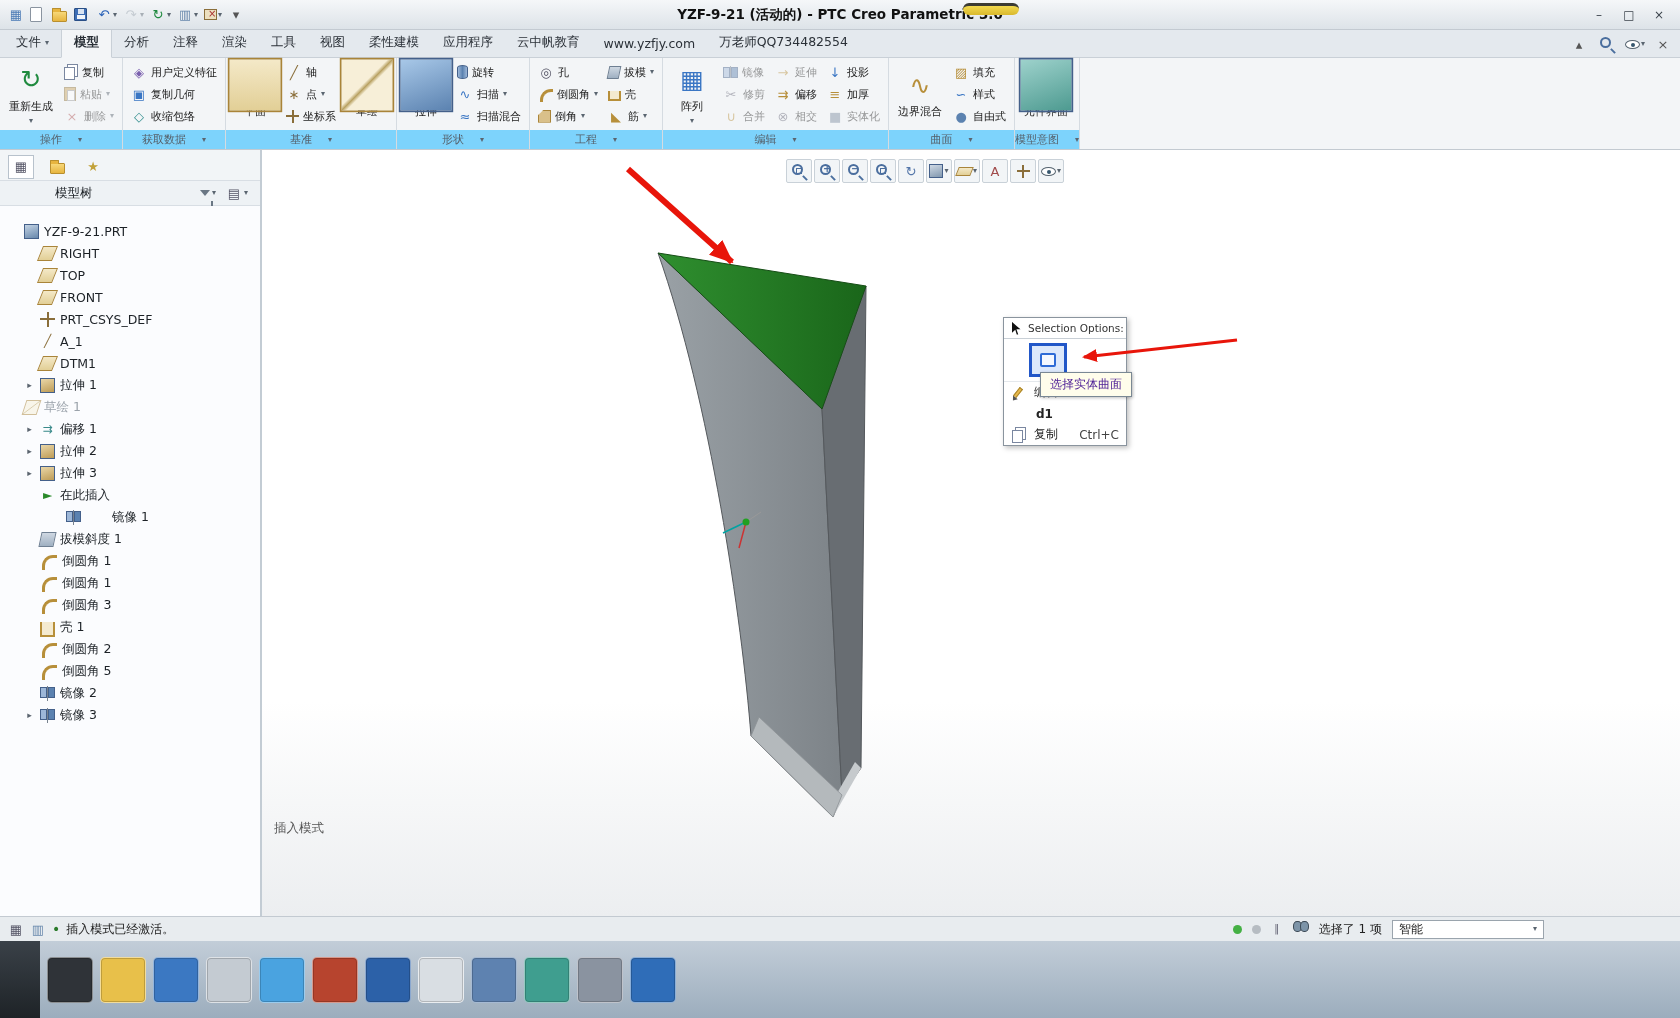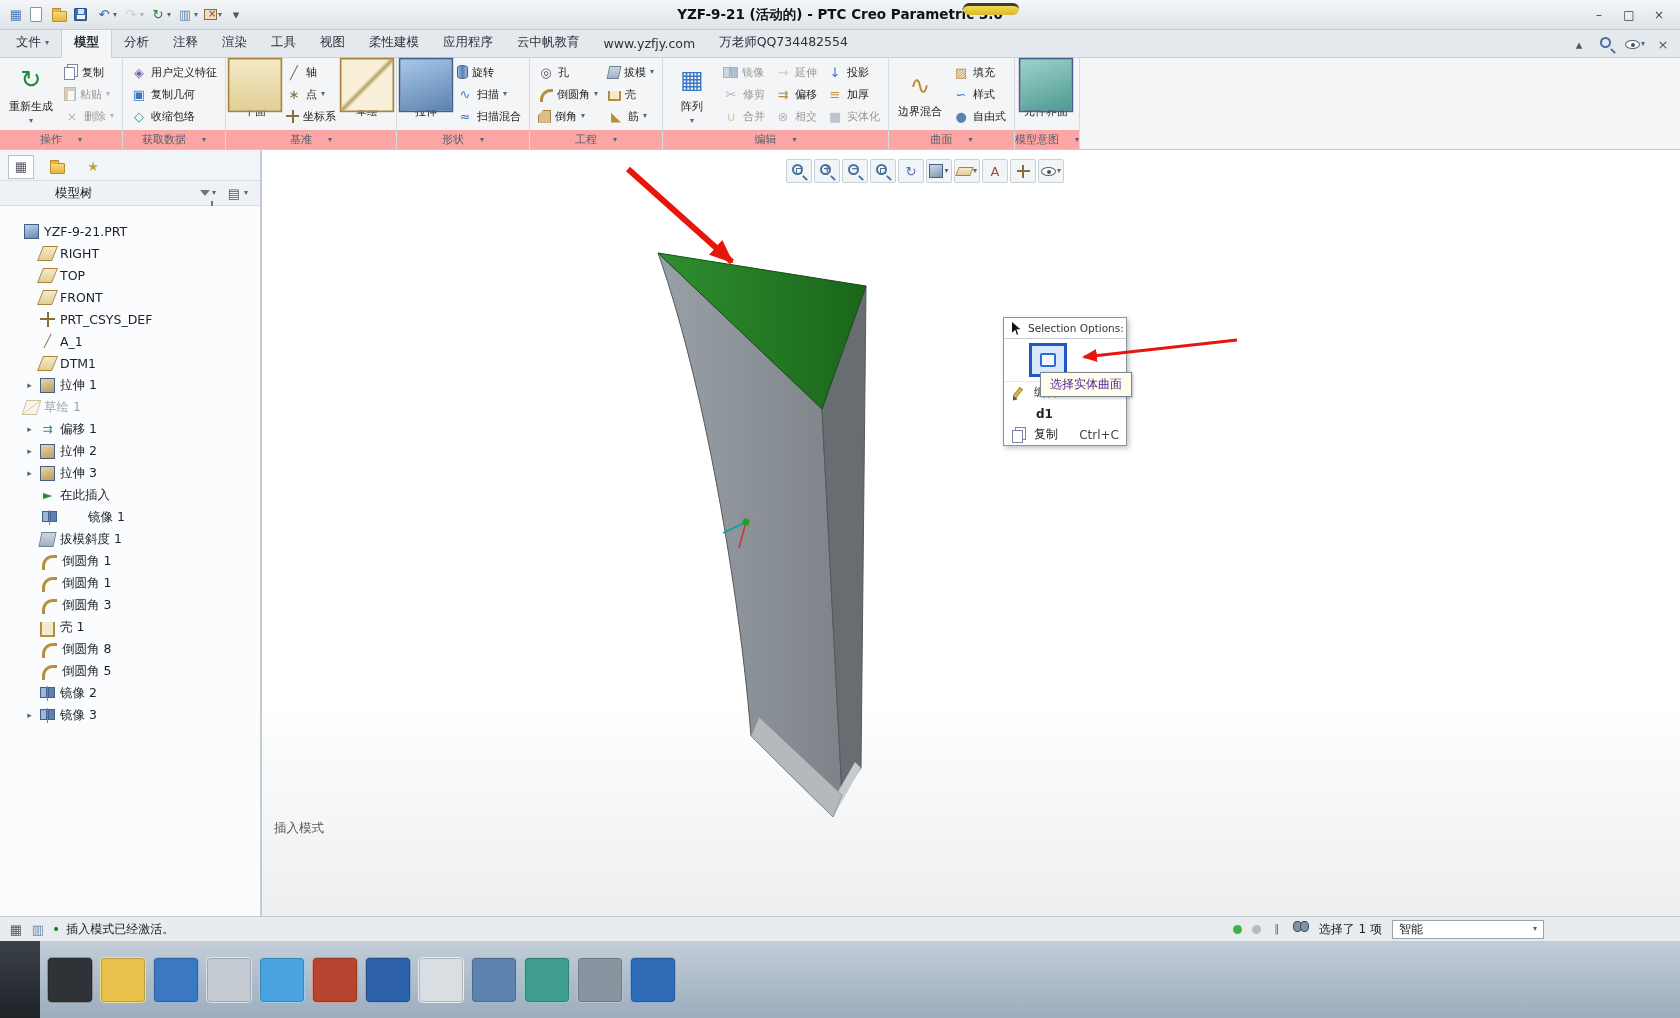--- a/index.html
+++ b/index.html
@@ -27,21 +27,21 @@
   .ribbon{height:92px;background:#f3f5f7;border-bottom:1px solid #c3cad1;display:flex;}
   .ribbon-groups{display:flex;align-items:stretch;}
   .rib-group{display:flex;flex-direction:column;border-right:1px solid #d5dbe1;}
   .rib-content{display:flex;align-items:center;gap:4px;padding:1px 5px;height:72px;}
   .rib-col{display:flex;flex-direction:column;justify-content:center;gap:1px;}
   .rib-large{display:flex;flex-direction:column;align-items:center;justify-content:center;gap:3px;padding:1px 4px;min-width:48px;background:none;border:none;font-size:11px;color:#222;}
   .rib-large .ic{width:32px;height:32px;font-size:25px;}
   .rib-large .ic[class*="icf-"]{transform:scale(1.7);}
   .rib-small{display:flex;align-items:center;gap:4px;border:none;background:none;font-size:11px;height:21px;padding:0 3px;color:#222;white-space:nowrap;}
   .dis{opacity:.45;}
-  .rib-label{height:19px;display:flex;align-items:center;justify-content:center;gap:16px;font-size:11px;color:#55606a;background:#fca5a5;}
+  .rib-label{height:19px;display:flex;align-items:center;justify-content:center;gap:16px;font-size:11px;color:#55606a;background:#7dd3fc;}
   
   .main{display:flex;height:766px;}
   .nav{width:262px;background:#f2f5f7;border-right:2px solid #c3ccd4;display:flex;flex-direction:column;}
   .nav-tabsrow{height:30px;display:flex;gap:10px;padding:3px 0 0 8px;align-items:center;}
   .nav-tab{width:26px;height:24px;border:1px solid transparent;background:none;display:flex;align-items:center;justify-content:center;}
   .nav-tab.sel{border-color:#b8c2cc;background:#fff;}
   .tree-header{display:flex;align-items:center;padding:0 8px;height:26px;border-top:1px solid #d8dee4;border-bottom:1px solid #d8dee4;background:#eef2f5;}
   .th-title{font-size:12.5px;color:#1c2126;margin-left:47px;}
   .th-tools{margin-left:auto;display:flex;gap:10px;padding-right:4px;}
   .th-btn{border:none;background:none;display:flex;align-items:center;gap:2px;}
@@ -572,21 +572,21 @@
           <div class="tree-item" style="padding-left: 24px;">
             <span class="expander">▸</span>
             <span class="ic icf-cube" style="--t1: #ead7a8; --t2: #bd9b55;"></span>
             <span class="tlab">拉伸 3</span>
           </div>
           <div class="tree-item" style="padding-left: 24px;">
             <span class="expander"></span>
             <span class="ic" style="color: rgb(42, 138, 42);">►</span>
             <span class="tlab">在此插入</span>
           </div>
-          <div class="tree-item" style=" gap: 31px;">
+          <div class="tree-item" style="padding-left: 24px; gap: 31px;">
             <span class="expander"></span>
             <span class="ic icf-mirror"></span>
             <span class="tlab">镜像 1</span>
           </div>
           <div class="tree-item" style="padding-left: 24px;">
             <span class="expander"></span>
             <span class="ic icf-draft"></span>
             <span class="tlab">拔模斜度 1</span>
           </div>
           <div class="tree-item" style="padding-left: 24px;">
@@ -605,21 +605,21 @@
             <span class="tlab">倒圆角 3</span>
           </div>
           <div class="tree-item" style="padding-left: 24px;">
             <span class="expander"></span>
             <span class="ic icf-shell"></span>
             <span class="tlab">壳 1</span>
           </div>
           <div class="tree-item" style="padding-left: 24px;">
             <span class="expander"></span>
             <span class="ic icf-round"></span>
-            <span class="tlab">倒圆角 8</span>
+            <span class="tlab">倒圆角 2</span>
           </div>
           <div class="tree-item" style="padding-left: 24px;">
             <span class="expander"></span>
             <span class="ic icf-round"></span>
             <span class="tlab">倒圆角 5</span>
           </div>
           <div class="tree-item" style="padding-left: 24px;">
             <span class="expander"></span>
             <span class="ic icf-mirror"></span>
             <span class="tlab">镜像 2</span>

